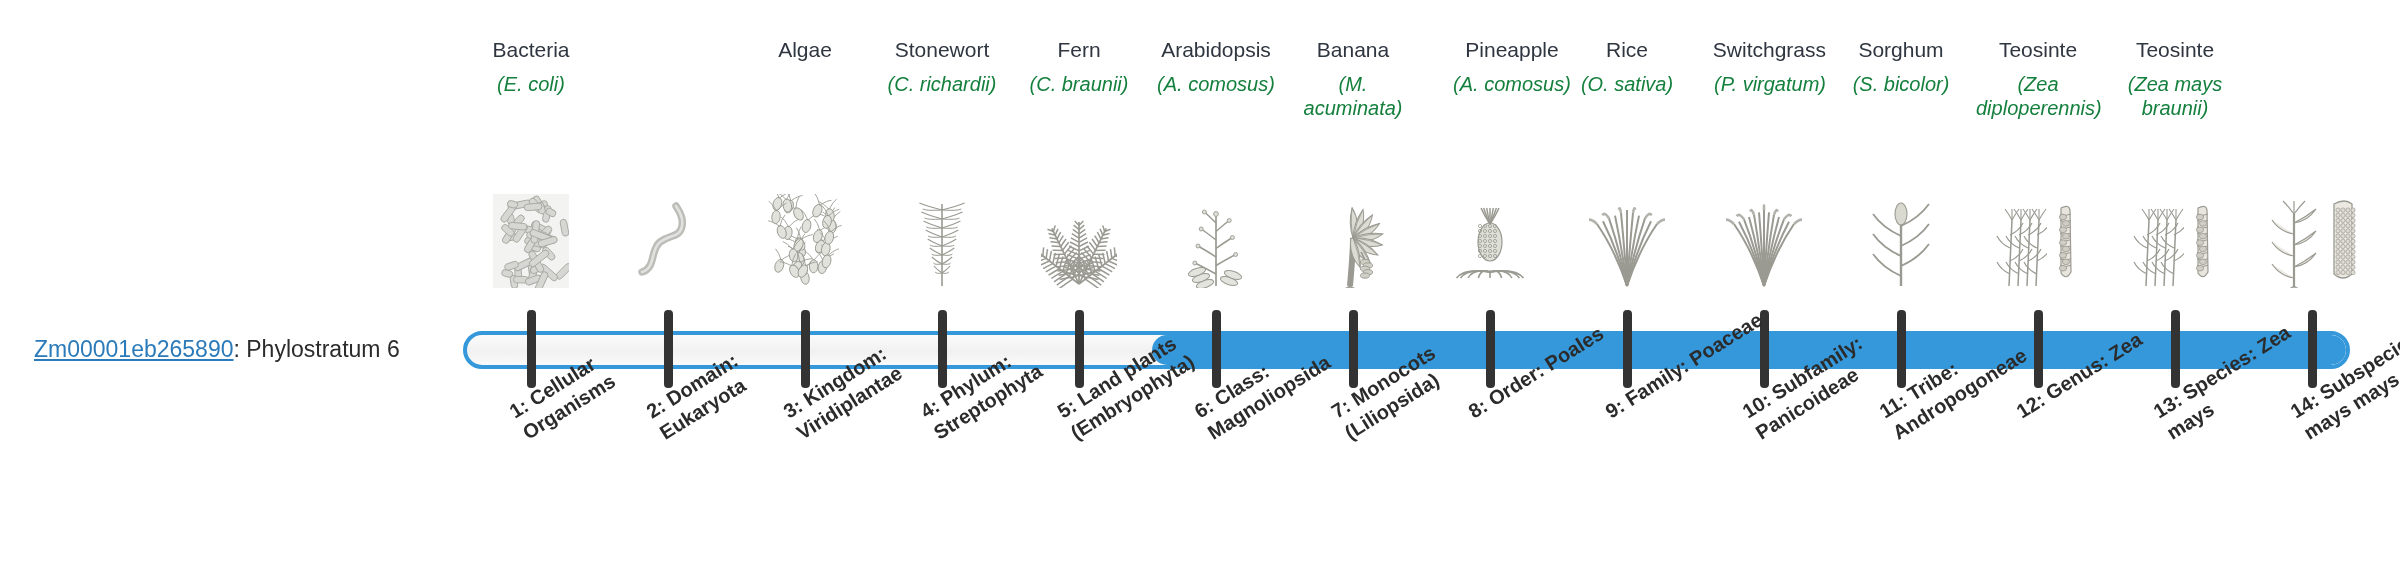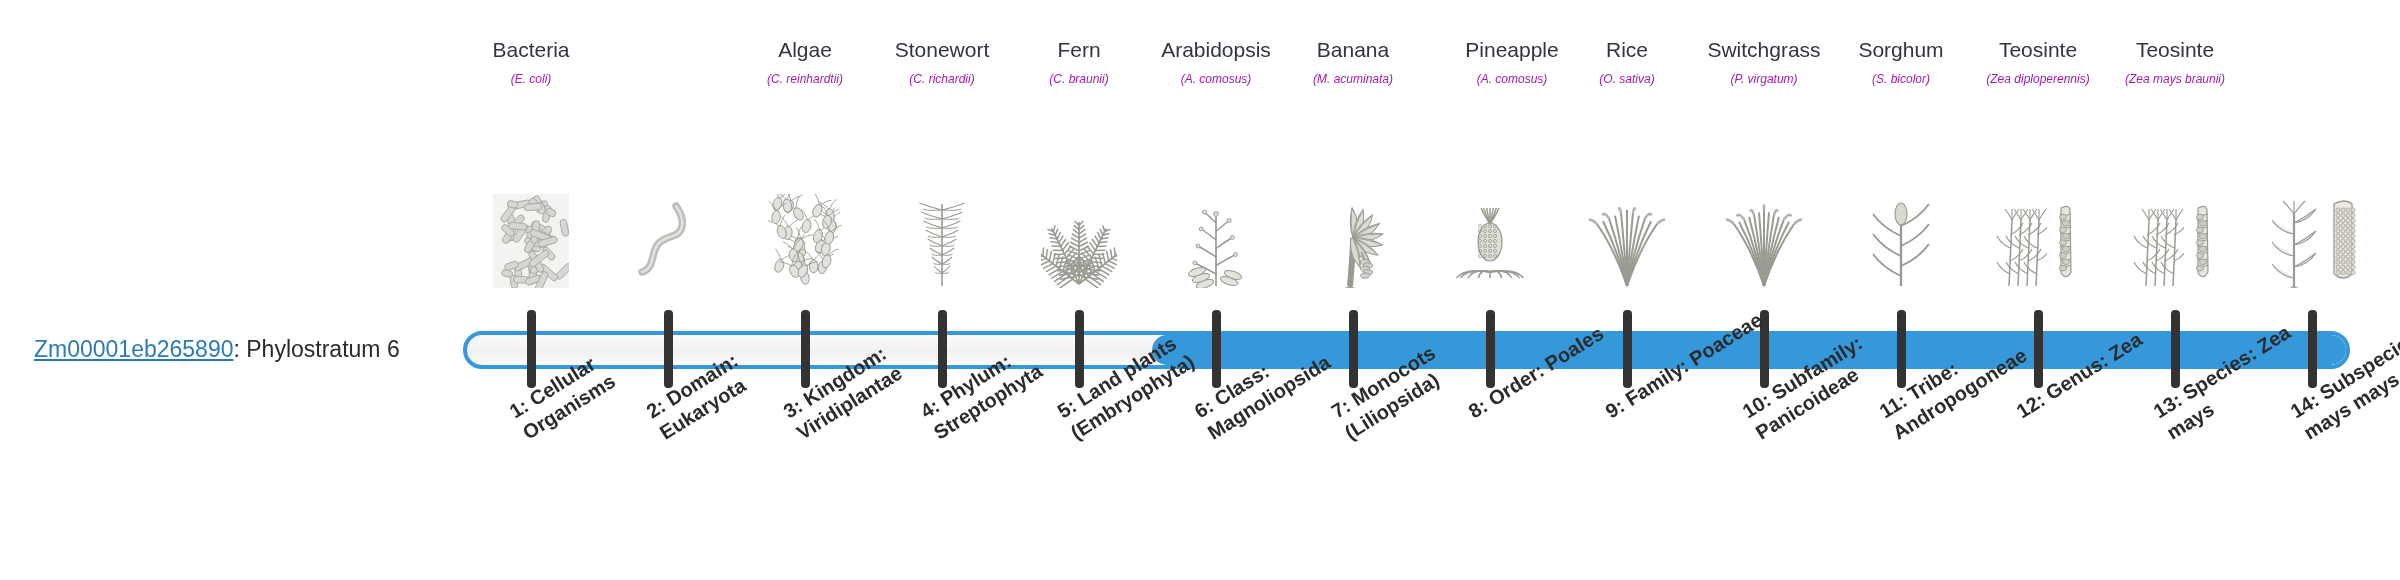--- a/index.html
+++ b/index.html
@@ -23,21 +23,21 @@
     position:absolute;top:0;width:124px;
     text-align:center;
     line-height:1.18;
   }
   .species-common{
     font-size:21px;color:#2f3640;font-weight:400;
     white-space:nowrap;
   }
   .species-latin{
     margin-top:9px;
-    font-size:12px;color:#a21caf;font-style:italic;
+    font-size:20px;color:#15803d;font-style:italic;
     line-height:1.2;
   }
 
   
   .organism-row{position:absolute;left:0;top:168px;width:2400px;height:125px;}
   .organism-cell{
     position:absolute;top:0;width:124px;height:120px;
     display:flex;align-items:flex-end;justify-content:center;
     gap:4px;
   }
@@ -95,21 +95,20 @@
 
 <div id="figure">
 
   <div class="species-row" id="species-row">
       <div class="species-col" style="left: 469px;">
         <div class="species-common">Bacteria</div>
         <div class="species-latin">(E. coli)</div>
       </div>
       <div class="species-col" style="left: 743px;">
         <div class="species-common">Algae</div>
-        <div class="species-latin">(C. reinhardtii)</div>
       </div>
       <div class="species-col" style="left: 880px;">
         <div class="species-common">Stonewort</div>
         <div class="species-latin">(C. richardii)</div>
       </div>
       <div class="species-col" style="left: 1017px;">
         <div class="species-common">Fern</div>
         <div class="species-latin">(C. braunii)</div>
       </div>
       <div class="species-col" style="left: 1154px;">
@@ -121,21 +120,21 @@
         <div class="species-latin">(M. acuminata)</div>
       </div>
       <div class="species-col" style="left: 1428px; margin-left: 22px;">
         <div class="species-common">Pineapple</div>
         <div class="species-latin">(A. comosus)</div>
       </div>
       <div class="species-col" style="left: 1565px;">
         <div class="species-common">Rice</div>
         <div class="species-latin">(O. sativa)</div>
       </div>
-      <div class="species-col" style="left: 1702px;">
+      <div class="species-col" style="left: 1702px; text-align: right;">
         <div class="species-common">Switchgrass</div>
         <div class="species-latin">(P. virgatum)</div>
       </div>
       <div class="species-col" style="left: 1839px;">
         <div class="species-common">Sorghum</div>
         <div class="species-latin">(S. bicolor)</div>
       </div>
       <div class="species-col" style="left: 1976px;">
         <div class="species-common">Teosinte</div>
         <div class="species-latin">(Zea diploperennis)</div>

